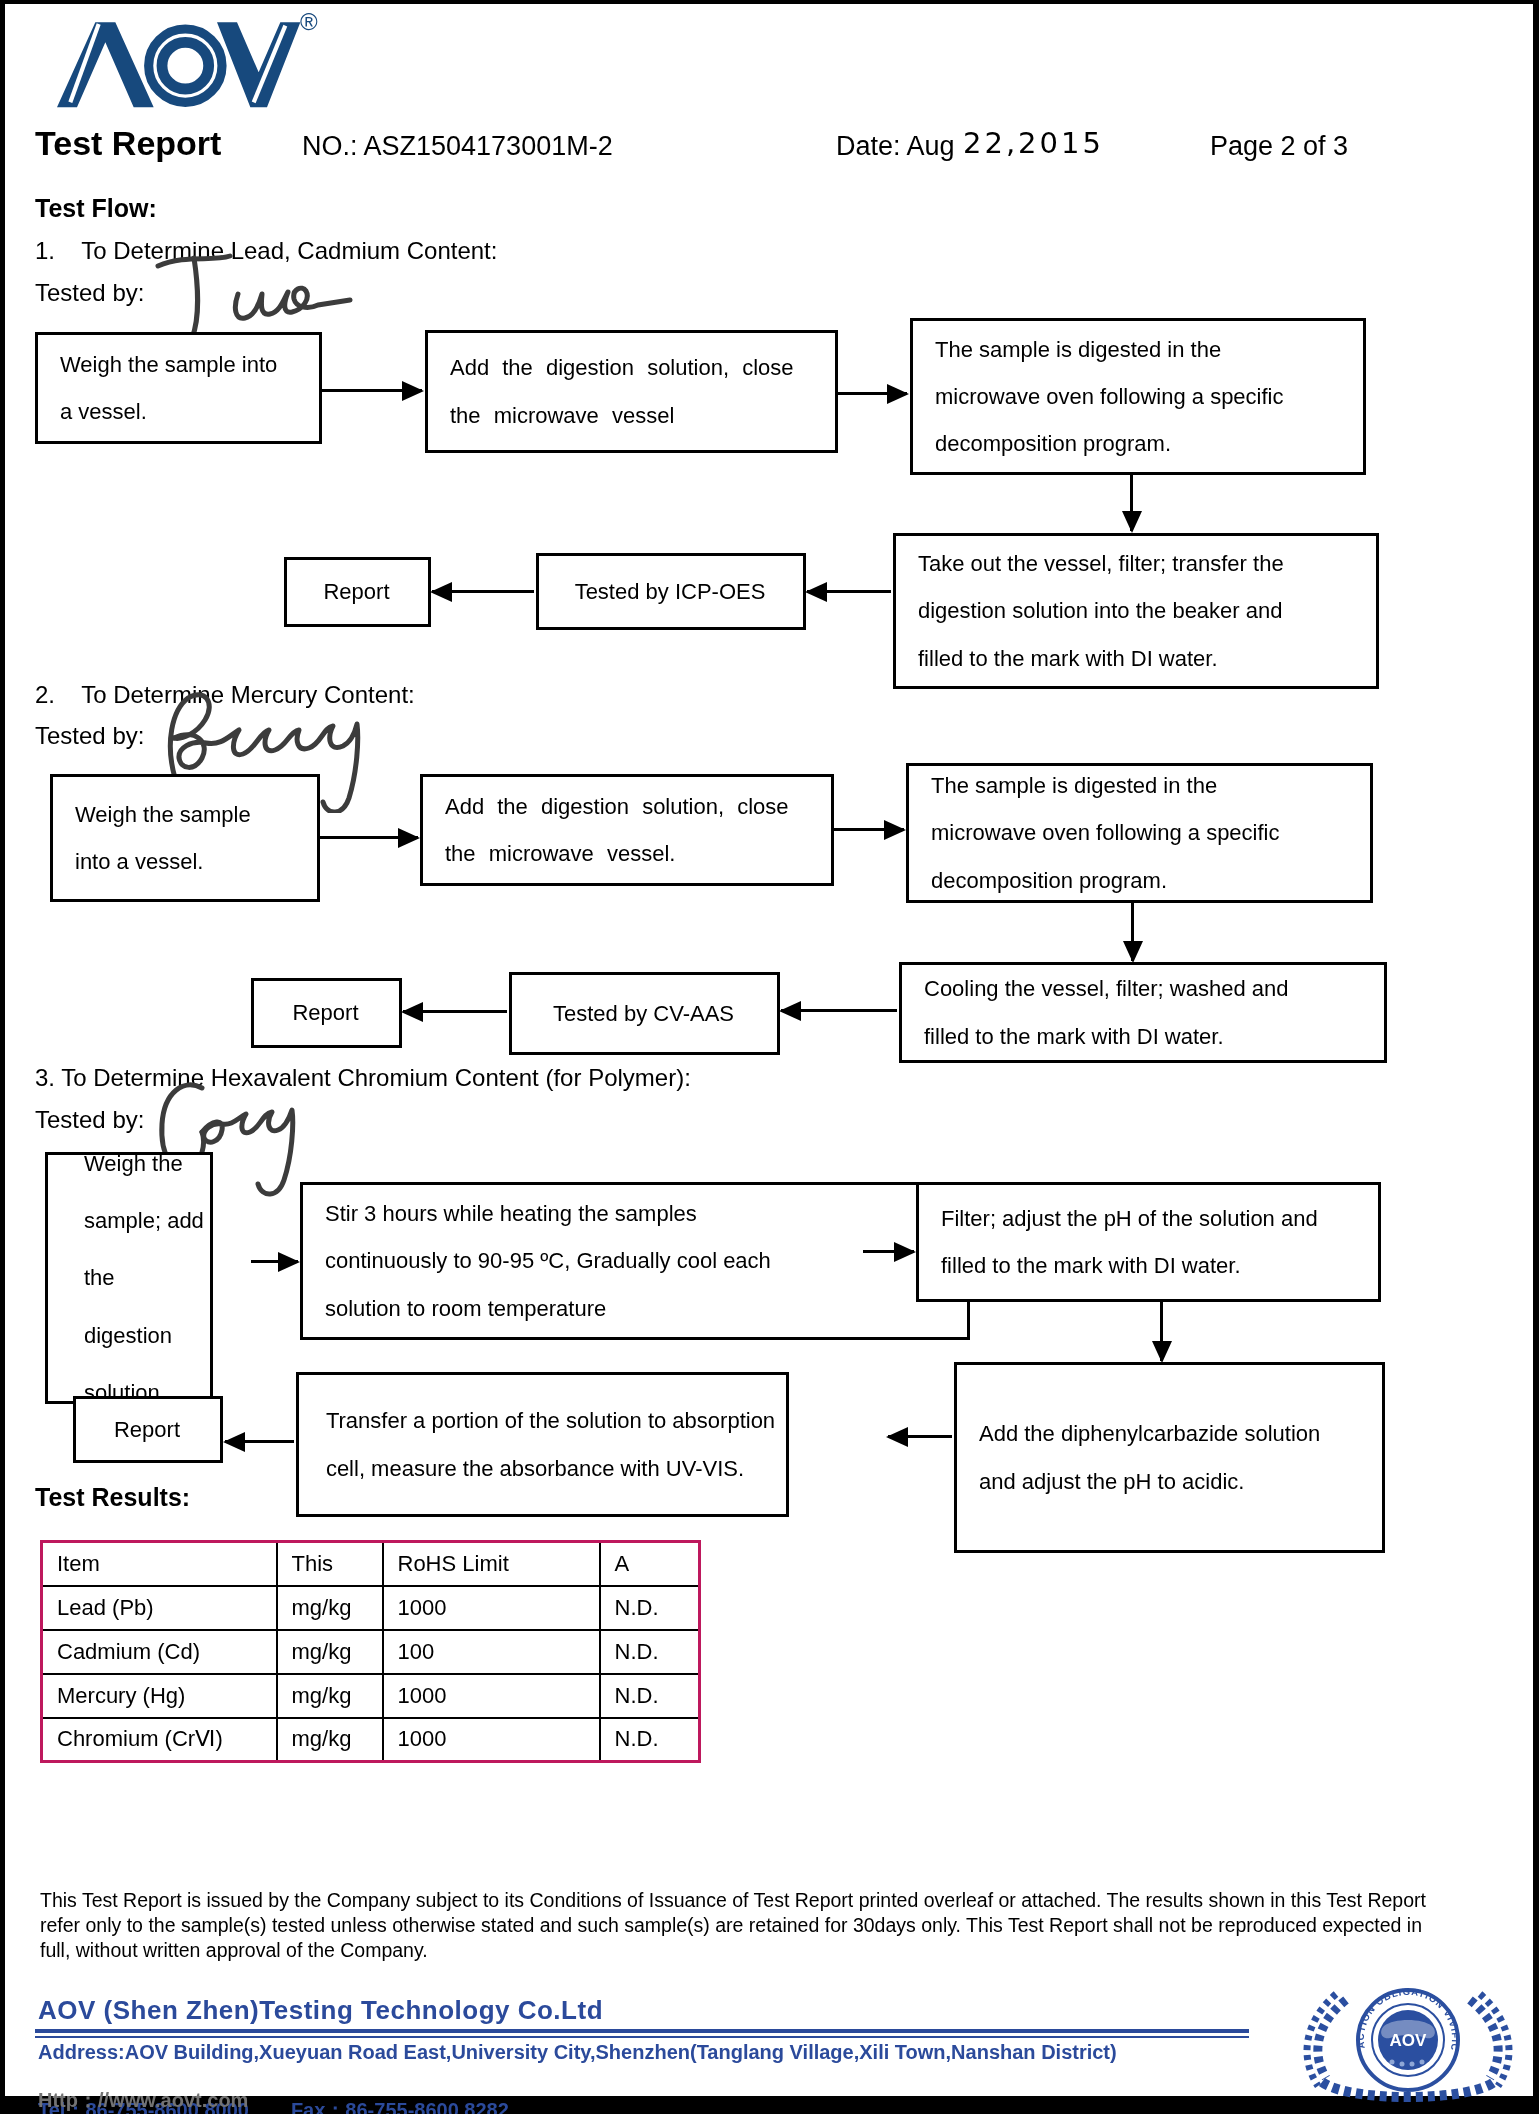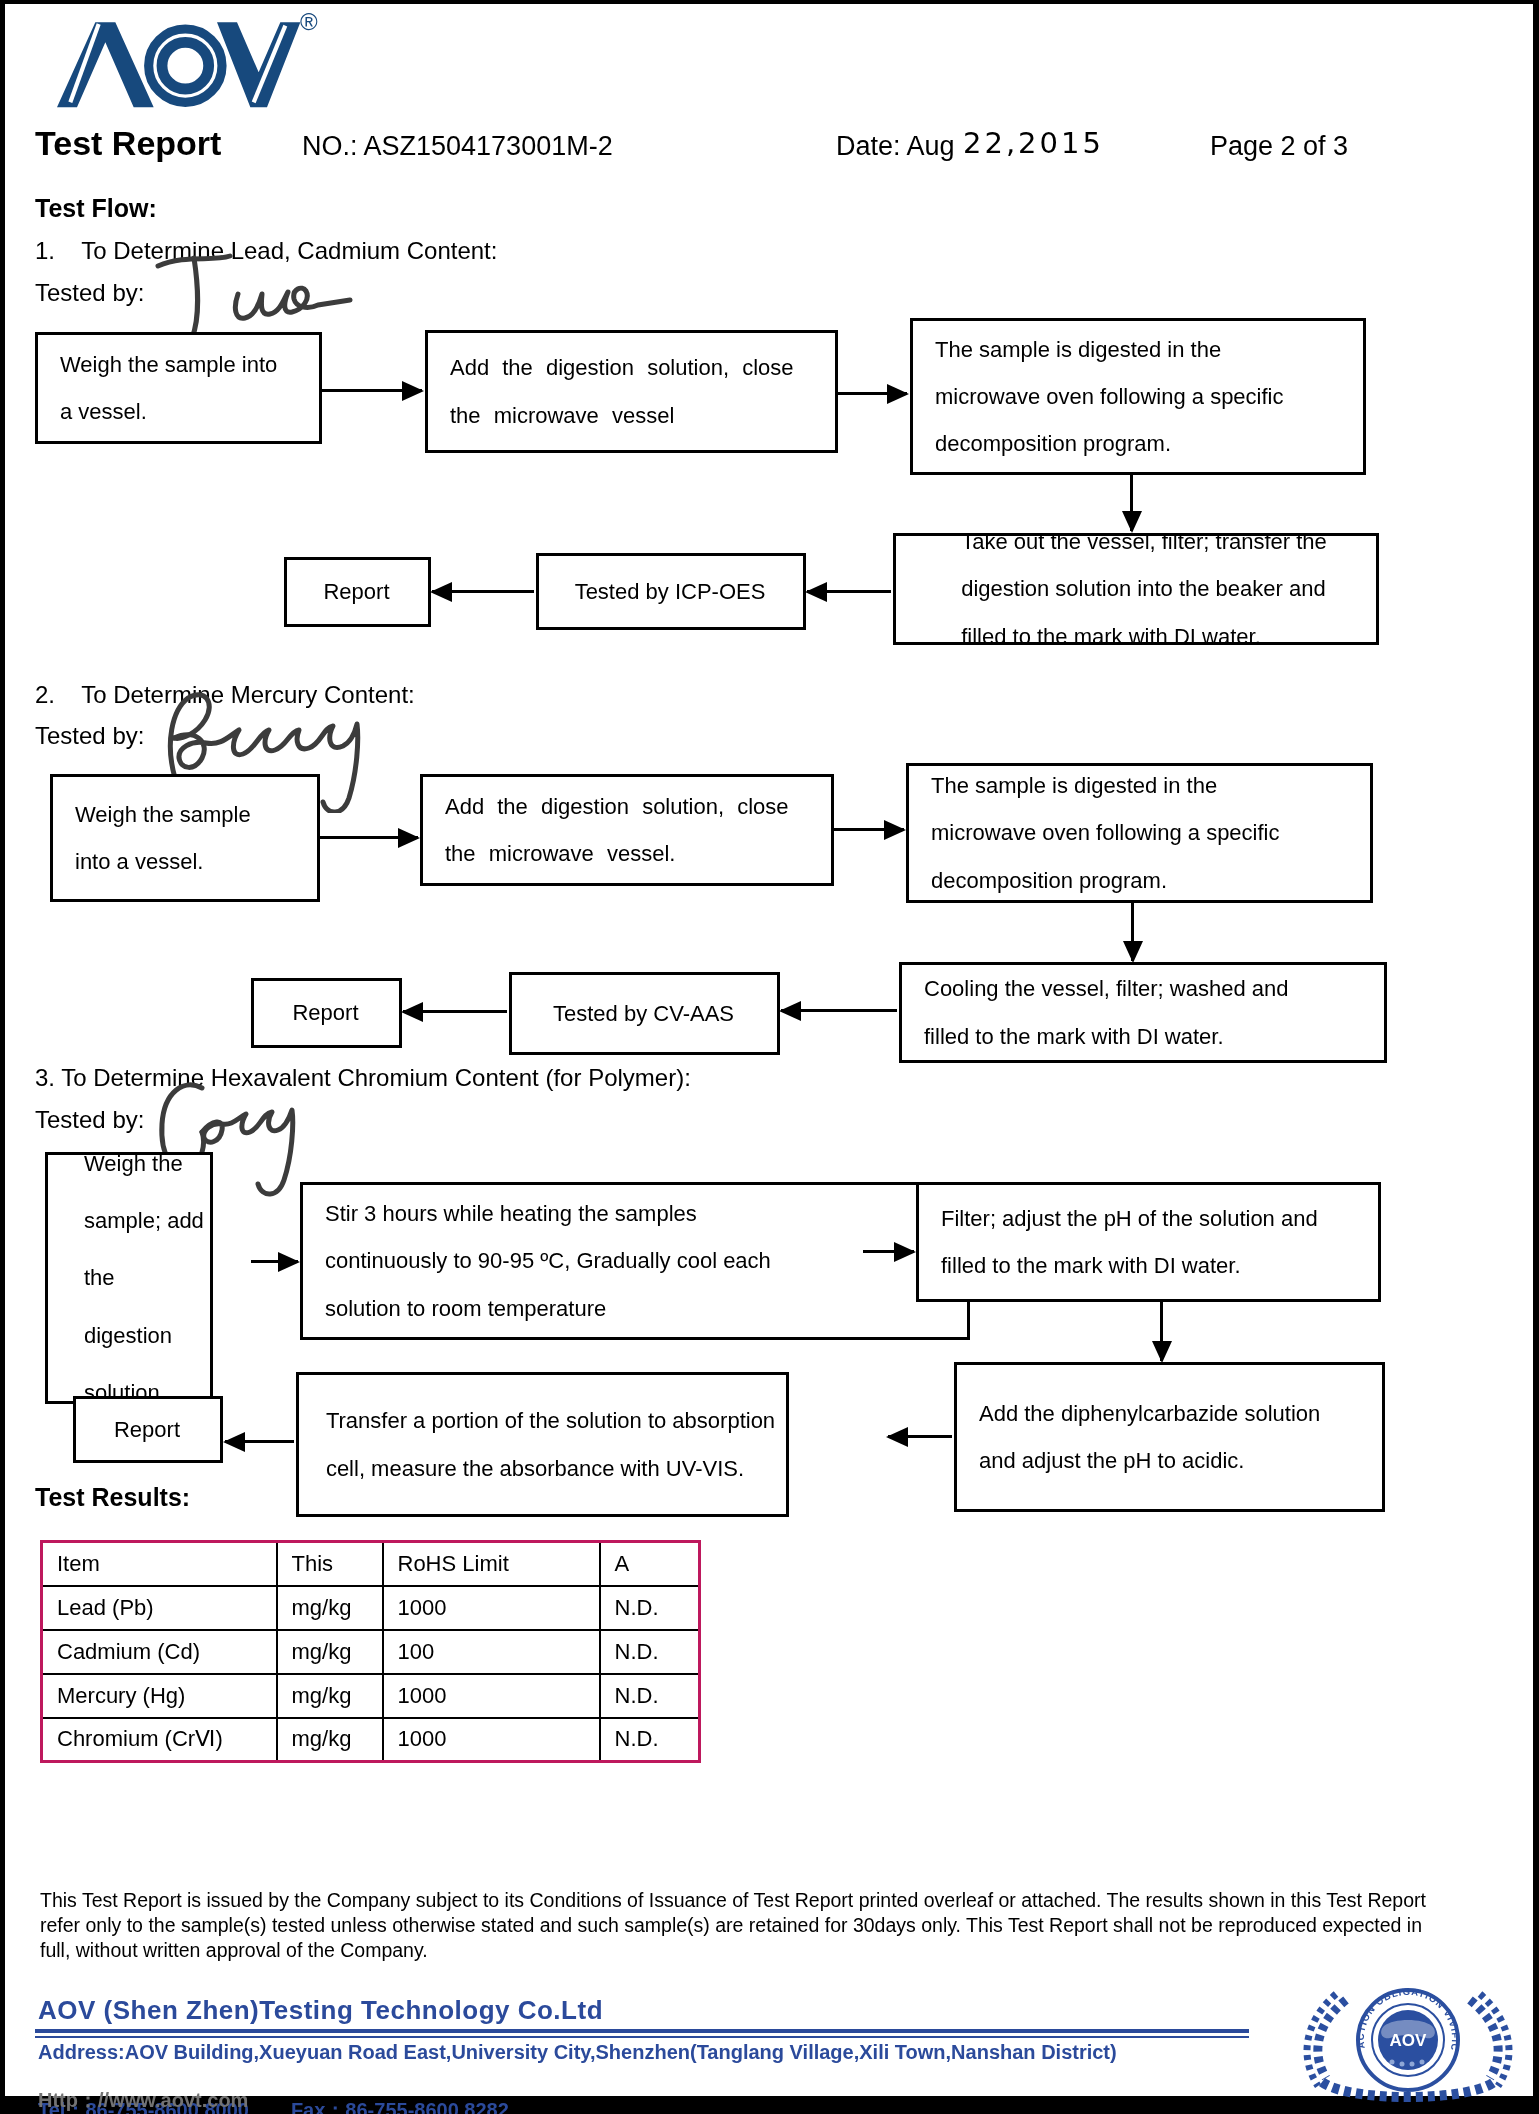--- a/index.html
+++ b/index.html
@@ -94,21 +94,21 @@
     <span>Add the digestion solution, close
 the microwave vessel</span>
   </div>
   <div class="ar h right" style="left:838px;top:392px;width:69px;"></div>
   <div class="bx" style="left:910px;top:318px;width:456px;height:157px;">
     <span>The sample is digested in the
 microwave oven following a specific
 decomposition program.</span>
   </div>
   <div class="ar v down" style="left:1130px;top:475px;height:56px;"></div>
-  <div class="bx" style="left:893px;top:533px;width:486px;height:112px;justify-content:center;">
+  <div class="bx" style="left:893px;top:533px;width:486px;height:156px;">
     <span>Take out the vessel, filter; transfer the
 digestion solution into the beaker and
 filled to the mark with DI water.</span>
   </div>
   <div class="ar h left" style="left:807px;top:590px;width:84px;"></div>
   <div class="bx center" style="left:536px;top:553px;width:270px;height:77px;">
     <span>Tested by ICP-OES</span>
   </div>
   <div class="ar h left" style="left:432px;top:590px;width:102px;"></div>
   <div class="bx center" style="left:284px;top:557px;width:147px;height:70px;">
@@ -169,21 +169,21 @@
     <span>Stir 3 hours while heating the samples
 continuously to 90-95 ºC, Gradually cool each
 solution to room temperature</span>
   </div>
   <div class="ar h right" style="left:863px;top:1250px;width:51px;"></div>
   <div class="bx" style="left:916px;top:1182px;width:465px;height:120px;">
     <span>Filter; adjust the pH of the solution and
 filled to the mark with DI water.</span>
   </div>
   <div class="ar v down" style="left:1160px;top:1302px;height:59px;"></div>
-  <div class="bx" style="left:954px;top:1362px;width:431px;height:150px;align-items:center;">
+  <div class="bx" style="left:954px;top:1362px;width:431px;height:191px;align-items:center;">
     <span>Add the diphenylcarbazide solution
 and adjust the pH to acidic.</span>
   </div>
   <div class="ar h left" style="left:888px;top:1435px;width:64px;"></div>
   <div class="bx" style="left:296px;top:1372px;width:493px;height:145px;justify-content:center;">
     <span>Transfer a portion of the solution to absorption
 cell, measure the absorbance with UV-VIS.</span>
   </div>
   <div class="ar h left" style="left:225px;top:1440px;width:69px;"></div>
   <div class="bx center" style="left:73px;top:1396px;width:150px;height:67px;">

